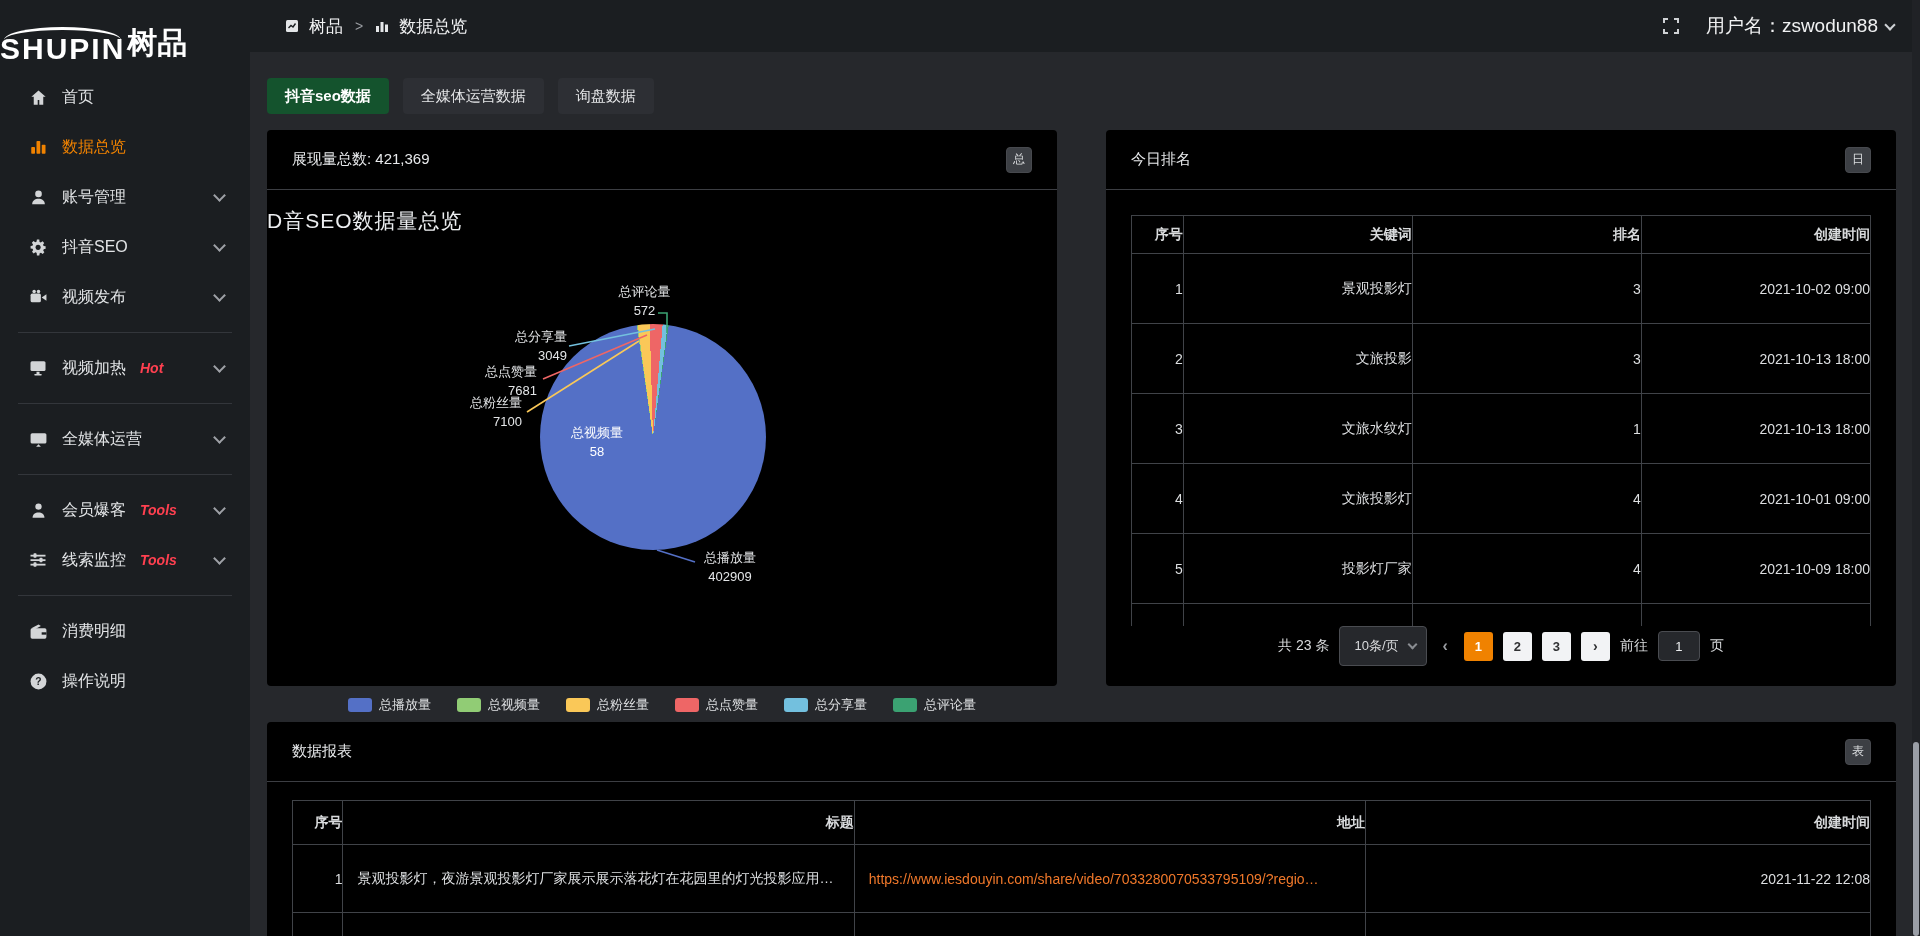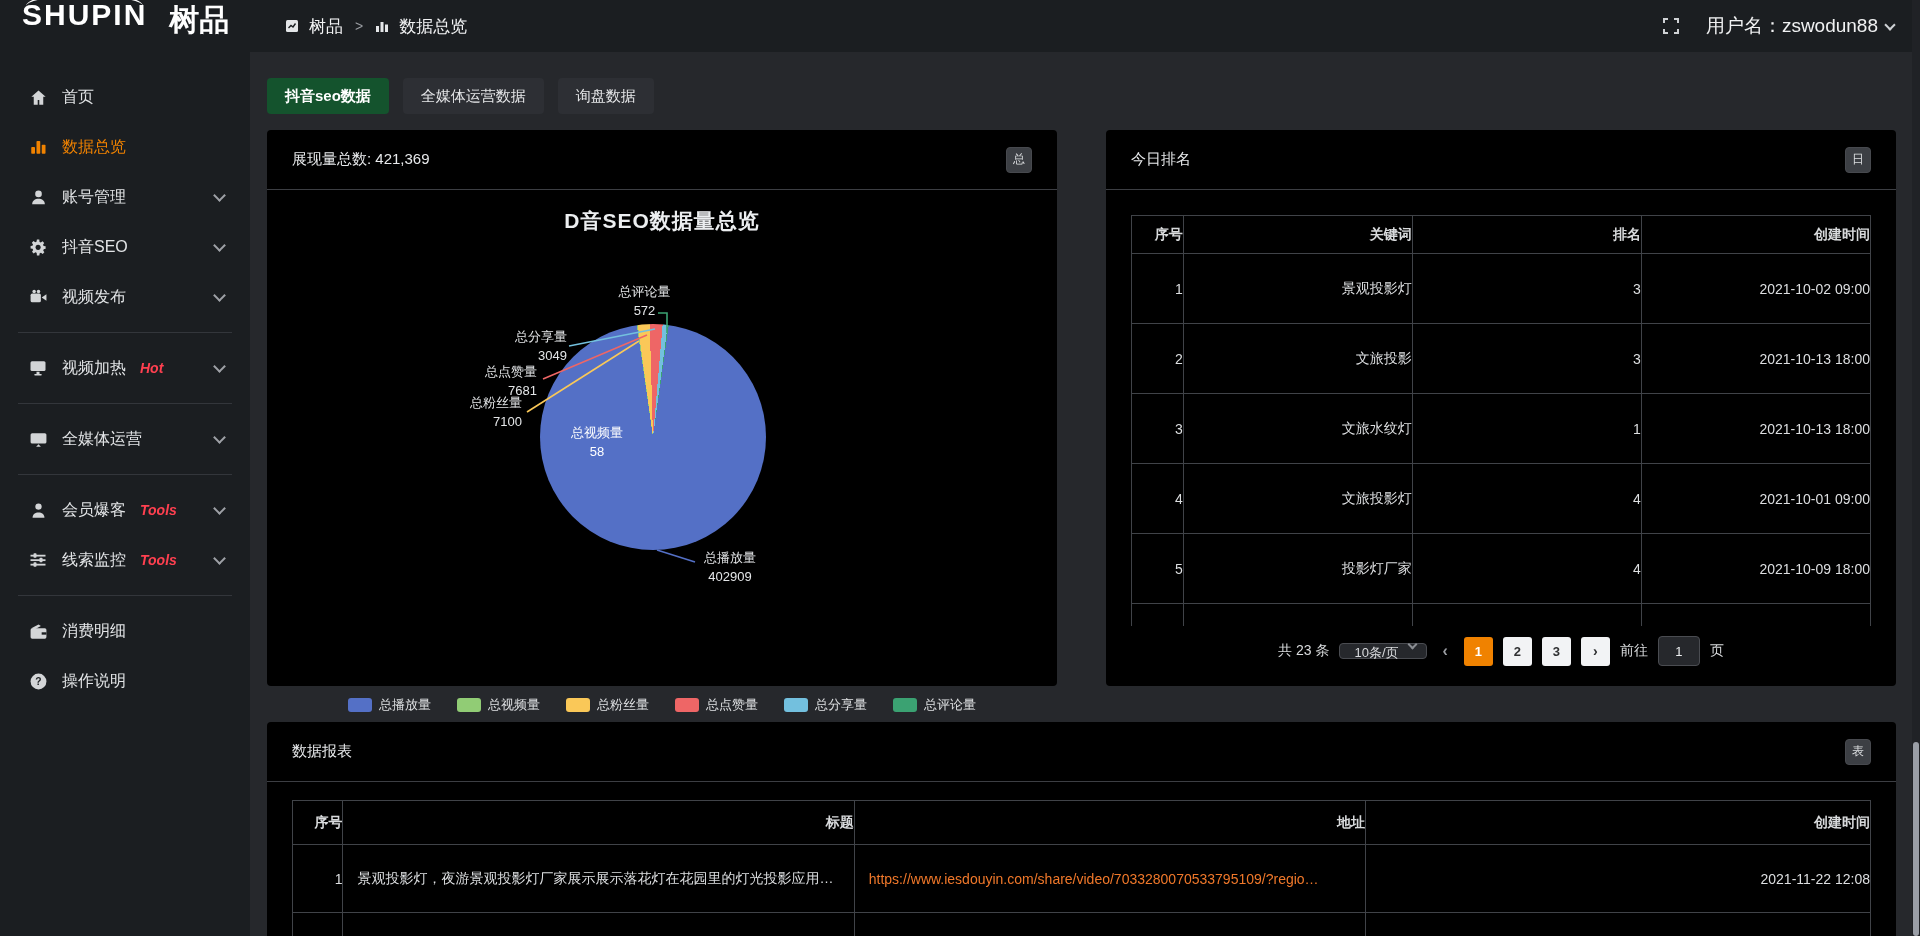--- a/index.html
+++ b/index.html
@@ -3,21 +3,21 @@
 <meta charset="utf-8">
 <style>
   * { margin:0; padding:0; box-sizing:border-box; }
   html,body { width:1920px; height:936px; overflow:hidden; background:#26282c;
     font-family:"Liberation Sans","DejaVu Sans",sans-serif; color:#e4e6e8; }
   .stage { position:relative; width:1920px; height:936px; }
 
   
   .topbar { position:absolute; left:0; top:0; width:1920px; height:52px; background:#1b1e21; z-index:5; }
   .sidebar { position:absolute; left:0; top:0; width:250px; height:936px; background:#1b1e21; z-index:6; }
-  .logo { height:64px; display:flex; align-items:flex-start; padding-left:22px; gap:22px; }
+  .logo { height:64px; display:flex; align-items:flex-end; gap:2px; }
   .logo .en { font-size:30px; font-weight:bold; letter-spacing:2px; color:#fff; line-height:1; position:relative; }
   .logo .en:before { content:""; position:absolute; left:4px; right:4px; top:-7px; height:10px;
     border-top:3px solid #fff; border-radius:50%/100% 100% 0 0; }
   .logo .cn { font-size:30px; font-weight:bold; color:#fff; }
   .menu { list-style:none; margin-top:8px; }
   .menu li { height:50px; display:flex; align-items:center; padding:0 26px 0 28px; cursor:pointer; color:#e2e4e6; font-size:16px; }
   .menu li .micon { width:20px; height:20px; margin-right:14px; color:#d3d5d7; flex:0 0 20px; display:flex; align-items:center; justify-content:center; }
   .menu li.active, .menu li.active .micon { color:#f08200; }
   .menu li .lbl { flex:0 0 auto; }
   .menu li .badge { font-size:14px; font-weight:bold; font-style:italic; margin-left:14px; color:#ff4050; }
@@ -44,21 +44,21 @@
   .panel-head { height:60px; display:flex; align-items:center; justify-content:space-between;
     padding:0 25px; border-bottom:1px solid #3c3e43; font-size:15px; color:#e8eaec; }
   .corner-btn { min-width:26px; height:26px; padding:0 6px; background:#3c3f44; border:1px solid #47494e; border-radius:4px;
     color:#dcdee0; font-size:12px; display:flex; align-items:center; justify-content:center; cursor:pointer; }
   #panel-overview { left:267px; top:130px; width:790px; height:556px; }
   #panel-ranking  { left:1106px; top:130px; width:790px; height:556px; }
   #panel-report   { left:267px; top:722px; width:1629px; height:400px; }
 
   
   .chart-area { position:absolute; left:0; top:61px; width:790px; height:400px; }
-  .chart-title { position:absolute; left:0; right:0; top:16px; text-align:center; font-size:21px; font-weight:bold;
+  .chart-title { position:absolute; left:0; right:0; top:16px; font-size:21px; font-weight:normal;
     color:#eceef0; letter-spacing:1px; }
   .pie { position:absolute; left:273px; top:133px; width:226px; height:226px; border-radius:50%; }
   .callout { position:absolute; font-size:13px; color:#e3e5e7; line-height:1.45; text-align:center; }
   .callout .val { display:block; }
   .callout.right-al { text-align:right; }
   .lines { position:absolute; left:0; top:0; pointer-events:none; }
   .legend { position:absolute; left:0; right:0; top:505px; display:flex; justify-content:center; gap:26px; }
   .lg-item { display:flex; align-items:center; gap:7px; font-size:13px; color:#dfe1e3; cursor:pointer; }
   .lg-item i { width:24px; height:14px; border-radius:3px; display:inline-block; }
   .lg-item em { font-style:normal; }
@@ -75,21 +75,21 @@
   #report-table { position:absolute; left:25px; top:78px; width:1579px; }
   #report-table th { height:44px; }
   #report-table td { height:68px; }
   #report-table td.title-cell { text-align:left; padding:0 10px 0 14px; }
   #report-table td.url-cell { text-align:left; padding:0 10px 0 14px; }
   #report-table tr.stub td { height:60px; }
   a.link { color:#f0782a; text-decoration:none;margin-top:39px; }
 
   
   .pager { position:absolute; left:0; right:0; bottom:20px; display:flex; align-items:center; justify-content:center; gap:10px; font-size:14px; color:#d9dbdd; }
-  .psize { display:flex; align-items:flex-start; gap:10px; height:16px; padding:0 10px 0 14px; background:#26282c;
+  .psize { display:flex; align-items:center; gap:10px; height:40px; padding:0 10px 0 14px; background:#26282c;
     border:1px solid #4a4c51; border-radius:4px; font-size:13px; cursor:pointer; }
   .psize .chev { width:7px; height:7px; border-right:2px solid #8a8d92; border-bottom:2px solid #8a8d92; transform:rotate(45deg); margin-top:-3px; }
   .parrow { color:#9a9da2; font-size:16px; font-weight:bold; padding:0 6px; cursor:pointer; }
   .pbtn { width:29px; height:29px; border-radius:3px; background:#f2f3f5; color:#303133; font-size:13px; font-weight:bold;
     display:flex; align-items:center; justify-content:center; cursor:pointer; }
   .pbtn.on { background:#f08200; color:#fff; }
   .pbtn.nav { font-size:14px; }
   .goto-box { width:42px; height:30px; background:#26282c; border:1px solid #4a4c51; border-radius:4px;
     color:#eceef0; text-align:center; font-size:13px; }
 

